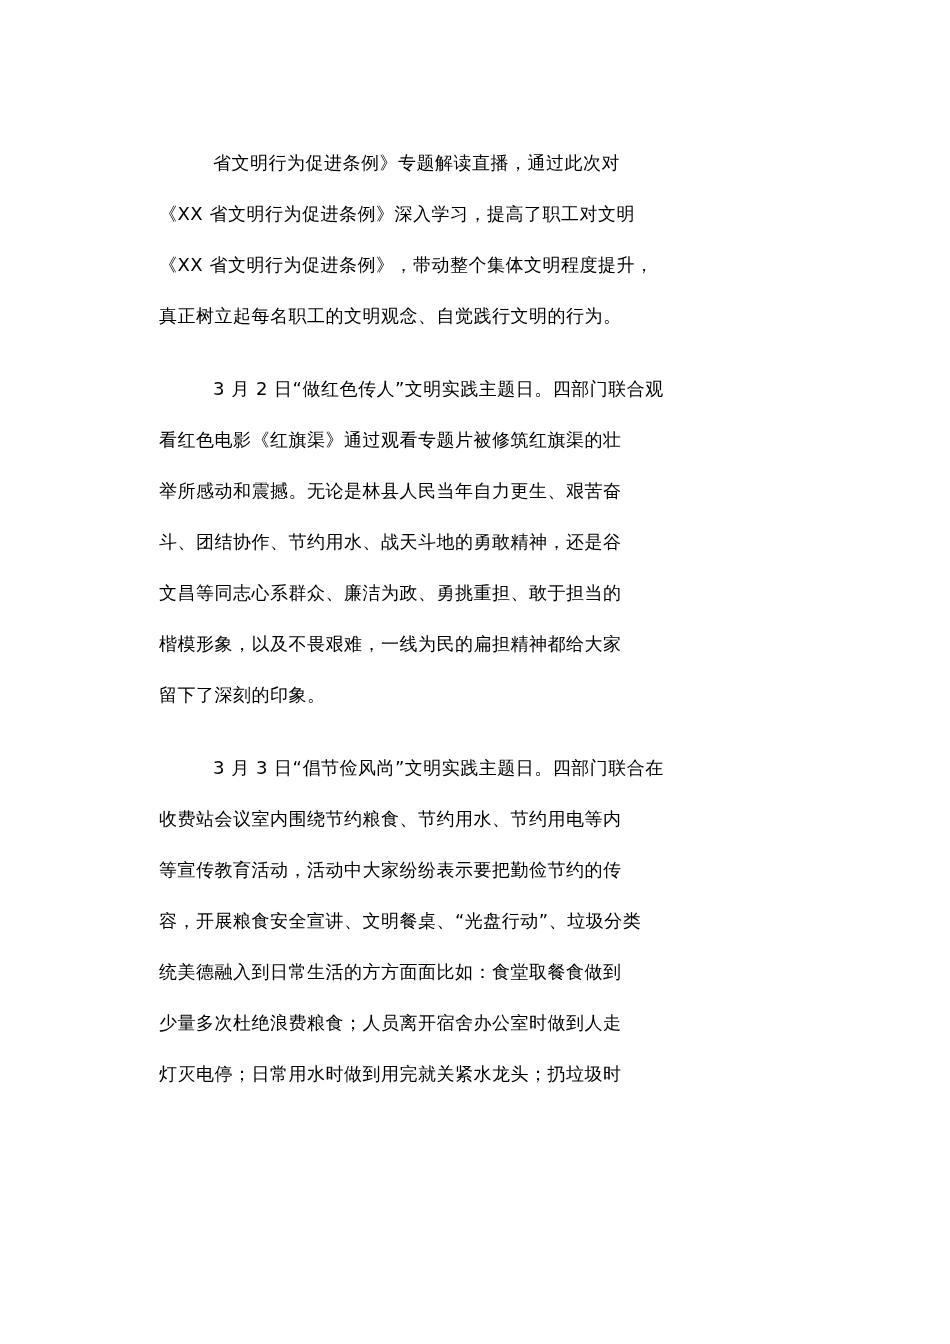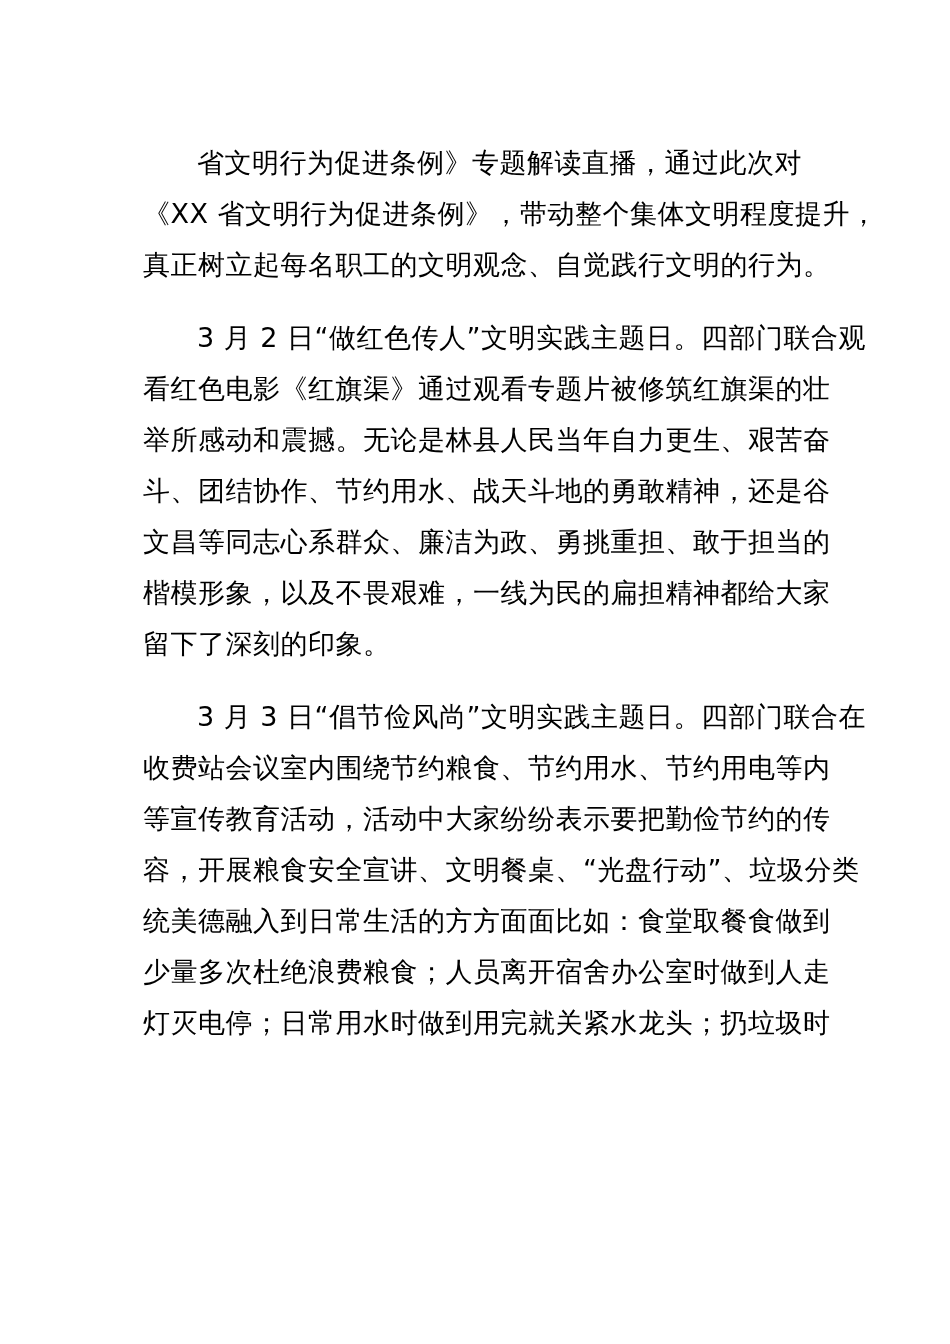--- a/index.html
+++ b/index.html
@@ -15,40 +15,41 @@
     font-family: "DejaVu Sans", "Liberation Sans", sans-serif;
     color: #000000;
   }
   .page {
     position: absolute;
     left: 143px;
     top: 137px;
     width: 676px;
   }
   .para {
-    margin: 0 0 22px 0;
-    font-size: 27px;
+    margin: 0 0 22px 16px;
+    font-size: 18px;
     line-height: 51px;
     letter-spacing: 0.5px;
   }
   .line {
     display: block;
     white-space: nowrap;
   }
   .line.indent {
     padding-left: 54px;
   }
 </style>
 </head>
 <body>
 
 <div class="page">
 
   <p class="para">
     <span class="line indent">省文明行为促进条例》专题解读直播，通过此次对</span>
+    <span class="line">《XX 省文明行为促进条例》深入学习，提高了职工对文明</span>
     <span class="line">《XX 省文明行为促进条例》，带动整个集体文明程度提升，</span>
     <span class="line">真正树立起每名职工的文明观念、自觉践行文明的行为。</span>
   </p>
 
   <p class="para">
     <span class="line indent">3 月 2 日“做红色传人”文明实践主题日。四部门联合观</span>
     <span class="line">看红色电影《红旗渠》通过观看专题片被修筑红旗渠的壮</span>
     <span class="line">举所感动和震撼。无论是林县人民当年自力更生、艰苦奋</span>
     <span class="line">斗、团结协作、节约用水、战天斗地的勇敢精神，还是谷</span>
     <span class="line">文昌等同志心系群众、廉洁为政、勇挑重担、敢于担当的</span>

